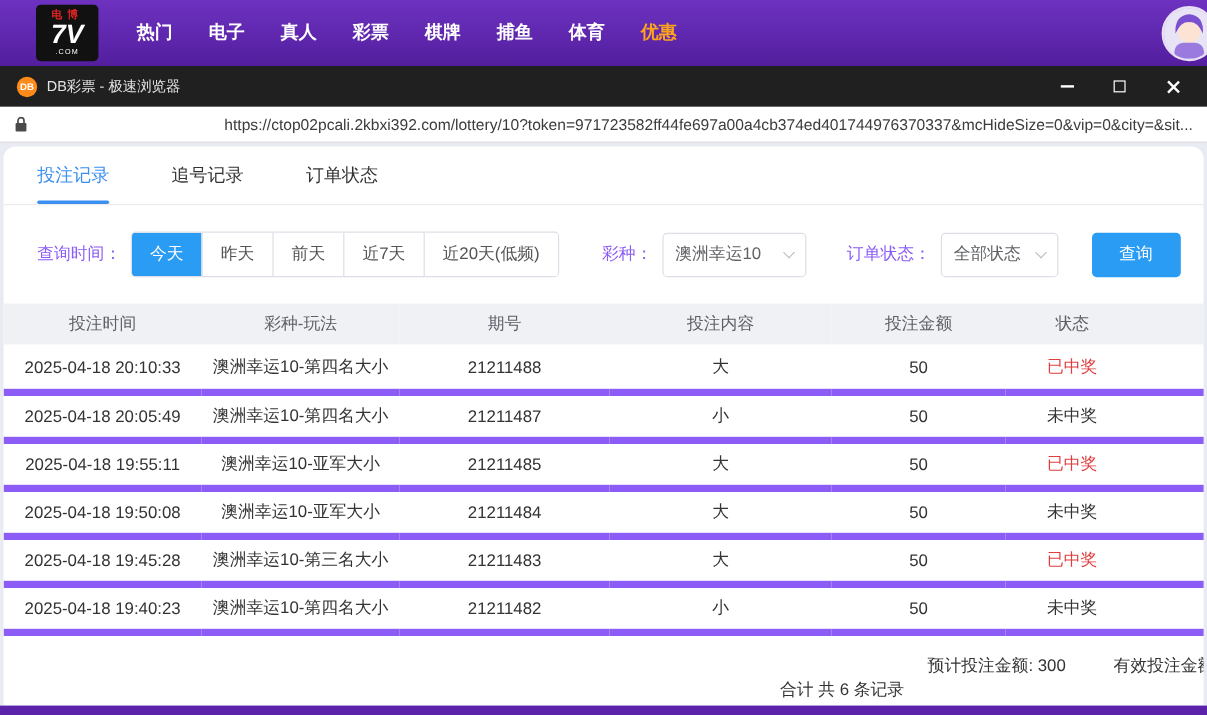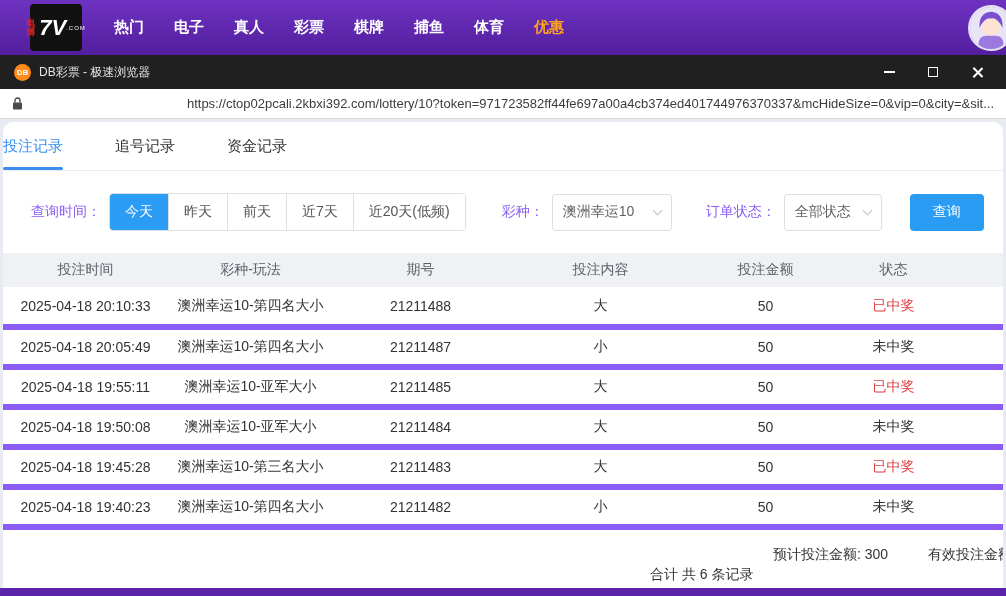--- a/index.html
+++ b/index.html
@@ -3,21 +3,21 @@
 <meta charset="utf-8">
 <style>
   * { box-sizing: border-box; margin: 0; padding: 0; }
   html,body { width:1006px; height:596px; overflow:hidden; }
   body { font-family:"Liberation Sans","DejaVu Sans",sans-serif; background:#e9ebf2; position:relative; }
 
   
   .topbar { height:55px; background:linear-gradient(180deg,#6d32c0 0%,#531e9e 100%);
             display:flex; align-items:center; padding-left:30px; position:relative; }
   .logo { width:52px; height:47px; background:#111; border-radius:4px; display:flex;
-          flex-direction:row; align-items:center; justify-content:center; line-height:1; cursor:pointer; }
+          flex-direction:column; align-items:center; justify-content:center; line-height:1; cursor:pointer; }
   .logo-top { color:#e02424; font-size:9px; font-weight:bold; letter-spacing:4px; }
   .logo-main { color:#fff; font-size:22px; font-weight:900; font-style:italic; margin:1px 0; }
   .logo-sub { color:#fff; font-size:6px; letter-spacing:1px; }
   .nav { display:flex; gap:30px; margin-left:32px; }
   .nav-item { color:#fff; font-size:15px; font-weight:bold; width:30px; text-align:center;
               cursor:pointer; white-space:nowrap; }
   .nav-item.highlight { color:#ffa41c; }
   .avatar { position:absolute; right:-8px; top:5px; width:46px; height:46px; border-radius:50%;
             overflow:hidden; border:2px solid #e7e0f5; cursor:pointer; background:#cfc3ec; }
 
@@ -37,21 +37,21 @@
 
   
   .urlbar { height:30px; background:#fff; border-bottom:1px solid #d9d9d9; display:flex;
             align-items:center; padding:0 12px; gap:8px;text-align:right; }
   .url-text { font-size:13px; color:#3c3c3c; white-space:nowrap; overflow:hidden; flex:1; }
 
   
   .page { padding:3px 3px 0; height:469px; }
   .card { background:#fff; border-radius:10px 10px 0 0; height:100%; overflow:hidden; }
 
-  .tabs { display:flex; gap:52px; height:49px; align-items:flex-start;
+  .tabs { display:flex; gap:52px; padding-left:28px; height:49px; align-items:flex-start;
           border-bottom:1px solid #ececec; }
   .tab { font-size:15px; color:#333; cursor:pointer; position:relative; height:100%;
          display:flex; align-items:center; }
   .tab.active { color:#3a8ff0; }
   .tab.active::after { content:""; position:absolute; left:0; right:0; bottom:0; height:3px;
          background:#3a8ff0; border-radius:2px; }
 
   .filters { display:flex; align-items:center; padding:22px 0 22px 28px; }
   .f-label { font-size:14px; color:#8b5cf6; margin-right:8px; white-space:nowrap; }
   .seg-group { display:inline-flex; border:1px solid #dcdfe6; border-radius:4px; overflow:hidden; }
@@ -134,21 +134,21 @@
   </svg>
   <span class="url-text">https://ctop02pcali.2kbxi392.com/lottery/10?token=971723582ff44fe697a00a4cb374ed401744976370337&amp;mcHideSize=0&amp;vip=0&amp;city=&amp;sit...</span>
 </div>
 
 <div class="page">
   <div class="card">
 
     <div class="tabs">
       <div class="tab active">投注记录</div>
       <div class="tab">追号记录</div>
-      <div class="tab">资金记录</div>
+      <div class="tab">订单状态</div>
     </div>
 
     <div class="filters">
       <span class="f-label">查询时间：</span>
       <div class="seg-group">
         <div class="seg active">今天</div>
         <div class="seg">昨天</div>
         <div class="seg">前天</div>
         <div class="seg">近7天</div>
         <div class="seg">近20天(低频)</div>

